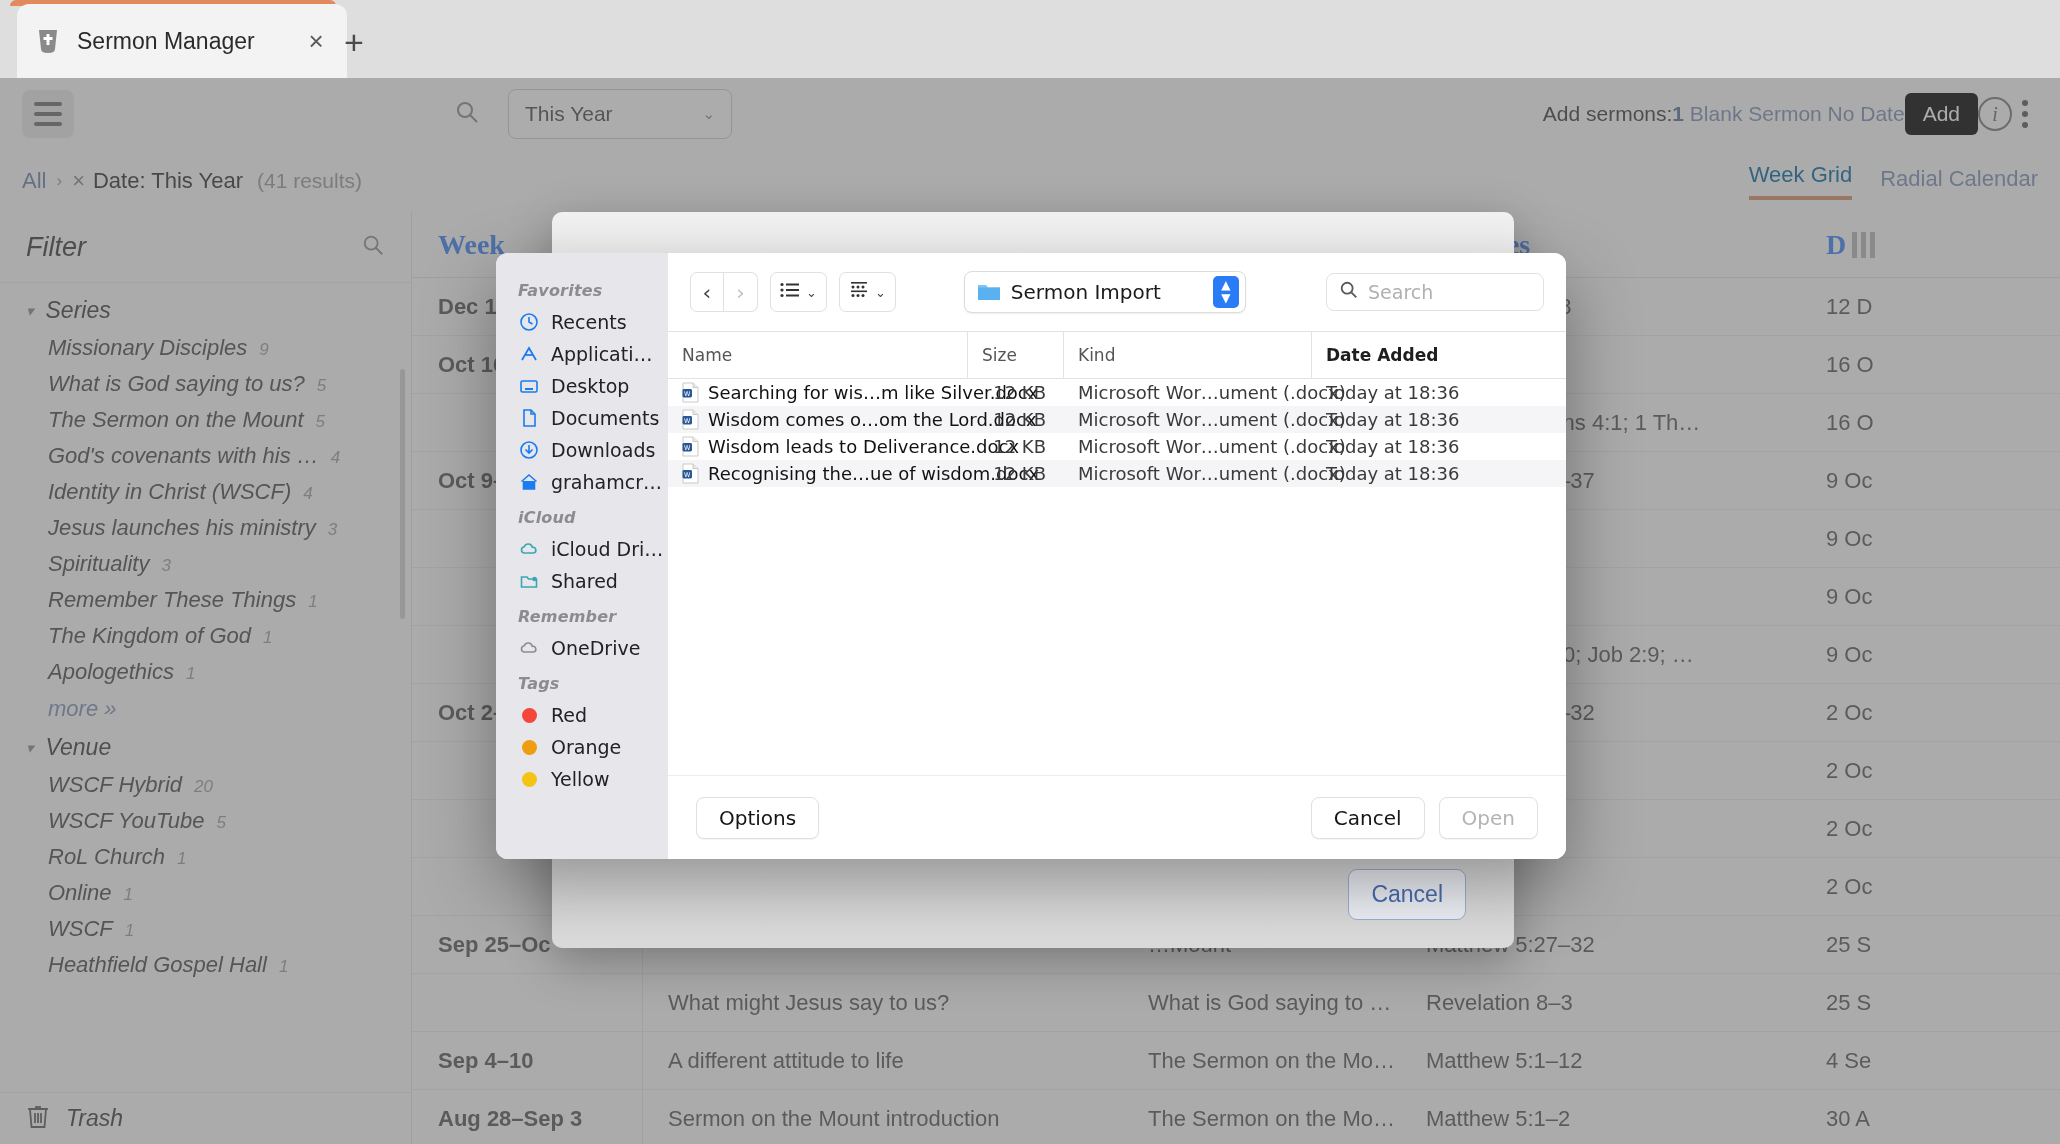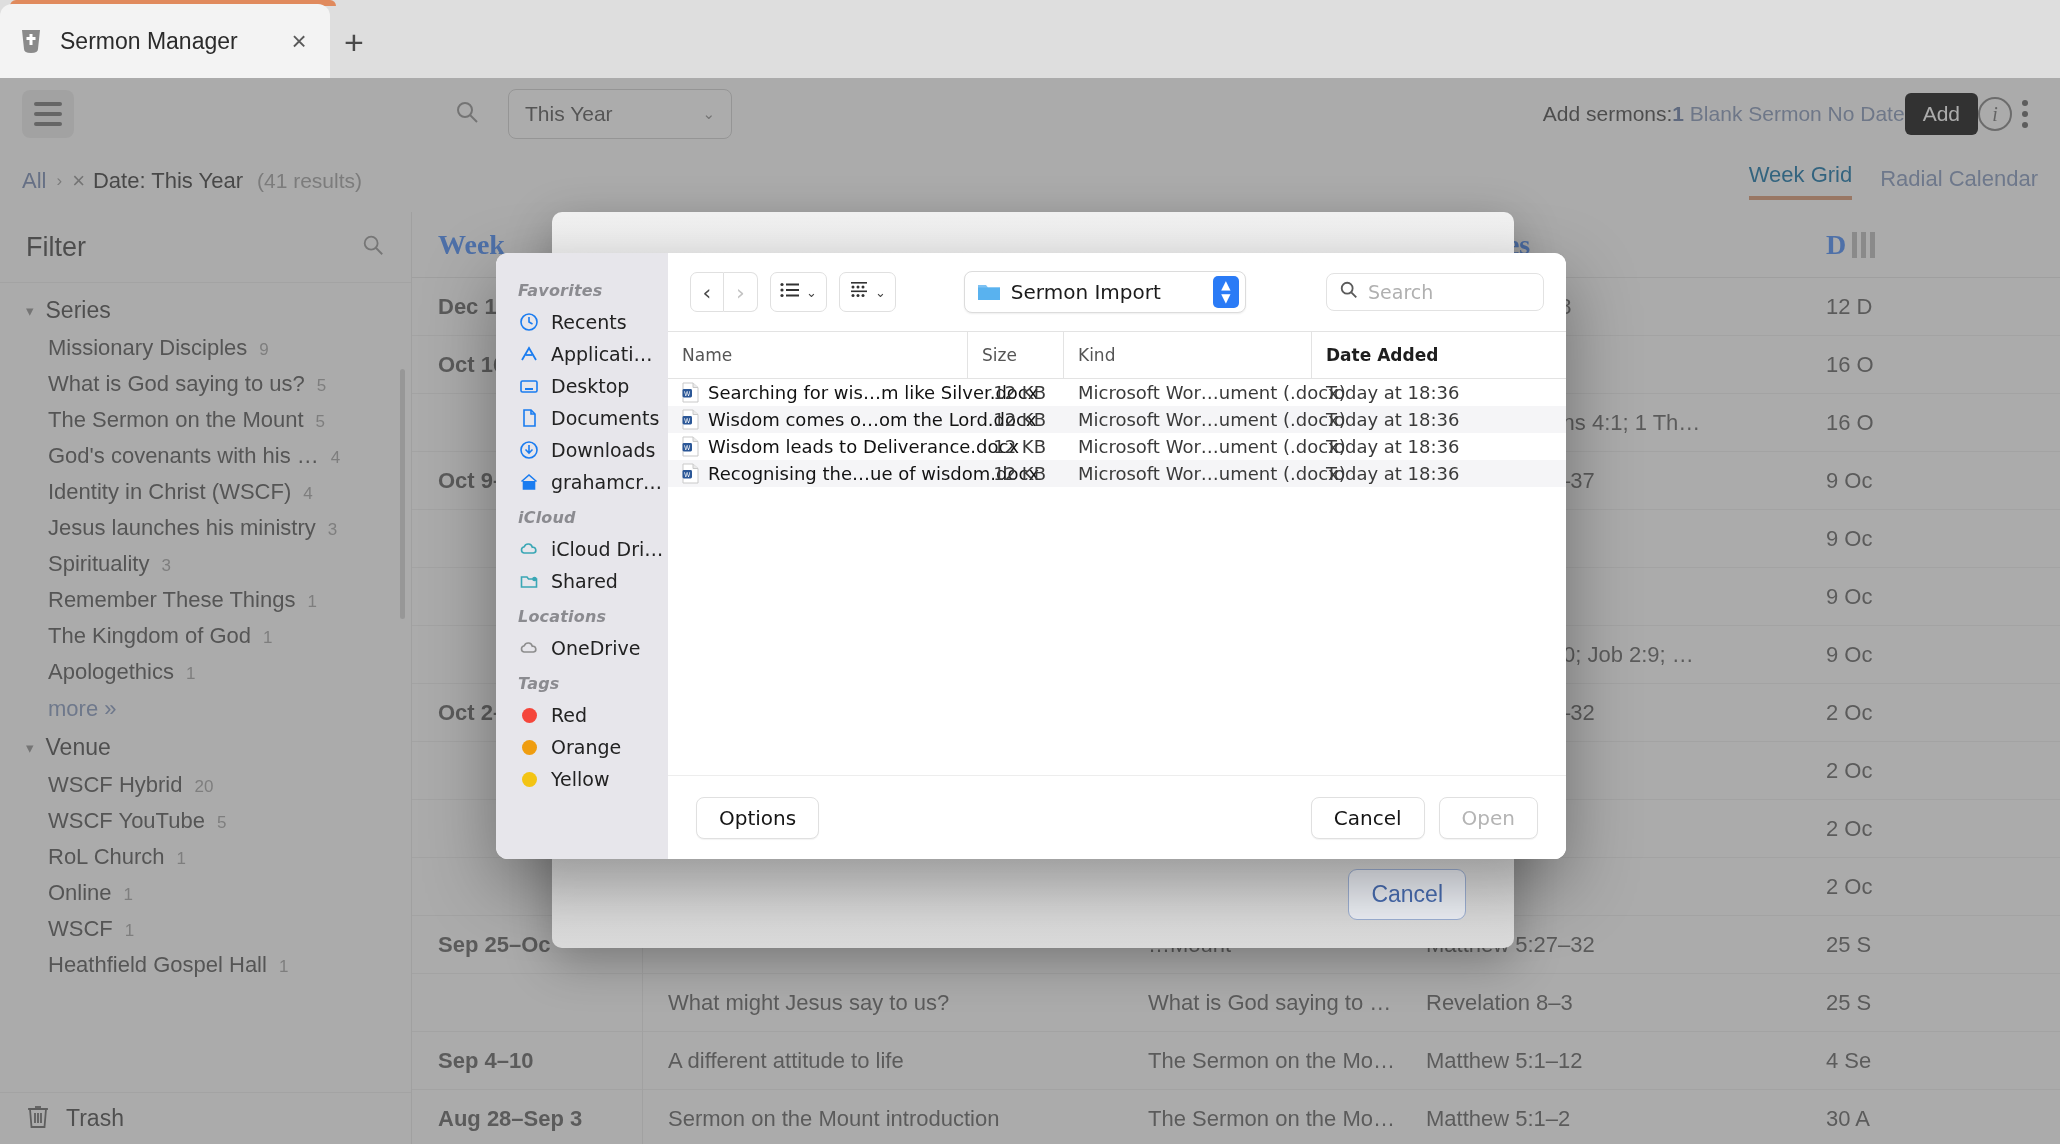--- a/index.html
+++ b/index.html
@@ -10,21 +10,21 @@
     background: #ffffff;
   }
 
   
   .browser { position: absolute; inset: 0; background: #d8d8d8; }
   .tabstrip {
     position: absolute; top: 0; left: 0; right: 0; height: 78px;
     background: #dedede;
   }
   .tab {
-    position: absolute; left: 0; top: 4px; width: 330px; height: 74px;
+    position: absolute; left: 17px; top: 4px; width: 330px; height: 74px;
     background: #f3f3f3; border-radius: 12px 12px 0 0;
     display: flex; align-items: center; padding: 0 16px;
   }
   .tab-accent {
     position: absolute; left: 10px; top: 0px; width: 326px; height: 6px;
     background: #e08a5d; border-radius: 10px 10px 0 0;
   }
   .tab-fav {
     width: 30px; height: 30px; flex: 0 0 30px; margin-right: 14px;
     display: flex; align-items: center; justify-content: center;
@@ -102,21 +102,21 @@
   .crumb-text { font-size: 22px; color: #2f2f2f; }
   .crumb-count { font-size: 21px; color: #9b9b9b; margin-left: 14px; }
 
   .viewtabs { margin-left: auto; display: flex; align-items: flex-end; gap: 28px; }
   .vtab { font-size: 22px; color: #7e92ba; padding-bottom: 8px; }
   .vtab.active { color: #0369a1; border-bottom: 4px solid #d8906a; }
 
   
   .sidebar {
     position: absolute; top: 134px; left: 0; width: 412px; bottom: 0;
-    border-right: 1px solid #e6e6e6; background: #fdfdfd;
+    border-right: 1px solid #e6e6e6; background: #fdfdfd; font-style: italic;
   }
   .sb-head {
     display: flex; align-items: center; height: 70px; padding: 0 26px;
   }
   .sb-head h2 { font-size: 27px; font-weight: 400; color: #3a3a3a; }
   .sb-head .s { margin-left: auto; color: #8f8f8f; }
   .sb-body { position: absolute; top: 70px; left: 0; right: 0; bottom: 52px;
              border-top: 1px solid #ececec; overflow: hidden; padding-top: 8px; }
   .grp {
     display: flex; align-items: center; padding: 6px 26px; font-size: 23px; color: #3d3d3d;
@@ -637,21 +637,21 @@
       <div class="side-item">
         <span class="ic">
           <svg width="20" height="20" viewBox="0 0 20 20" fill="none" stroke="#3aa7b5" stroke-width="1.6">
               <path d="M2.5 6 H8 L9.5 8 H17.5 V16 H2.5 Z"></path>
               <circle cx="15.5" cy="8" r="2.3" fill="#3aa7b5" stroke="none"></circle>
             </svg>
         </span>
         <span>Shared</span>
       </div>
 
-      <div class="side-hdr">Locations</div>
+      <div class="side-hdr">Remember</div>
       <div class="side-item">
         <span class="ic">
           <svg width="20" height="20" viewBox="0 0 20 20" fill="none" stroke="#8d8d8d" stroke-width="1.6">
               <path d="M5 14 a3.2 3.2 0 0 1 .3 -6.3 a4.2 4.2 0 0 1 8 .6 a2.8 2.8 0 0 1 1.2 5.7 Z"></path>
             </svg>
         </span>
         <span>OneDrive</span>
       </div>
 
       <div class="side-hdr">Tags</div>

